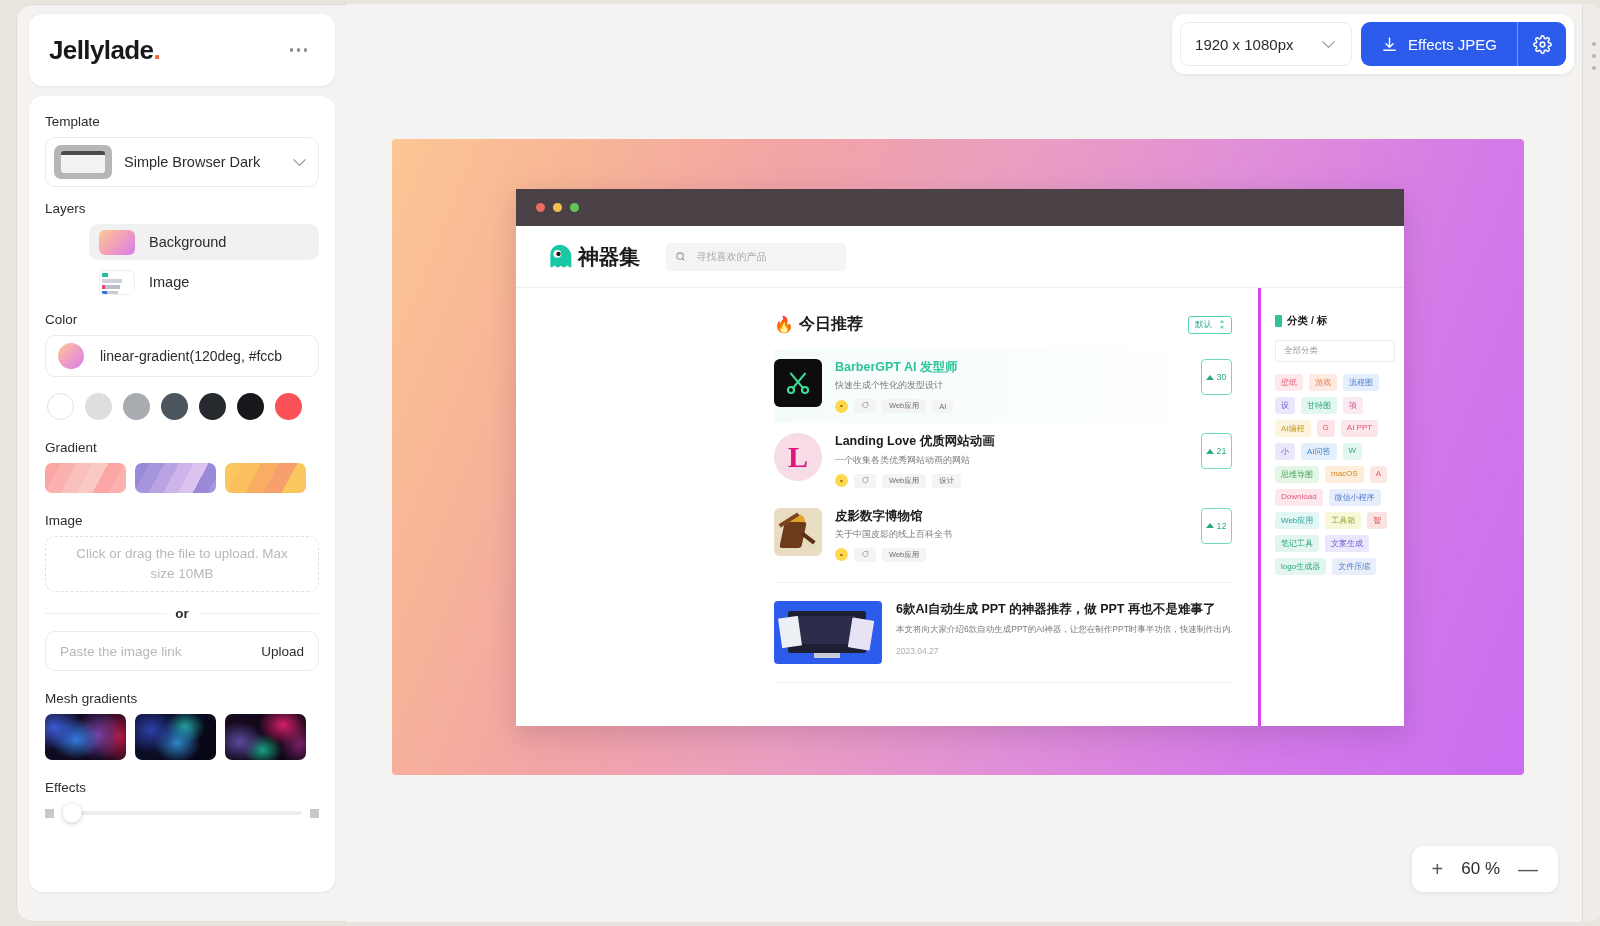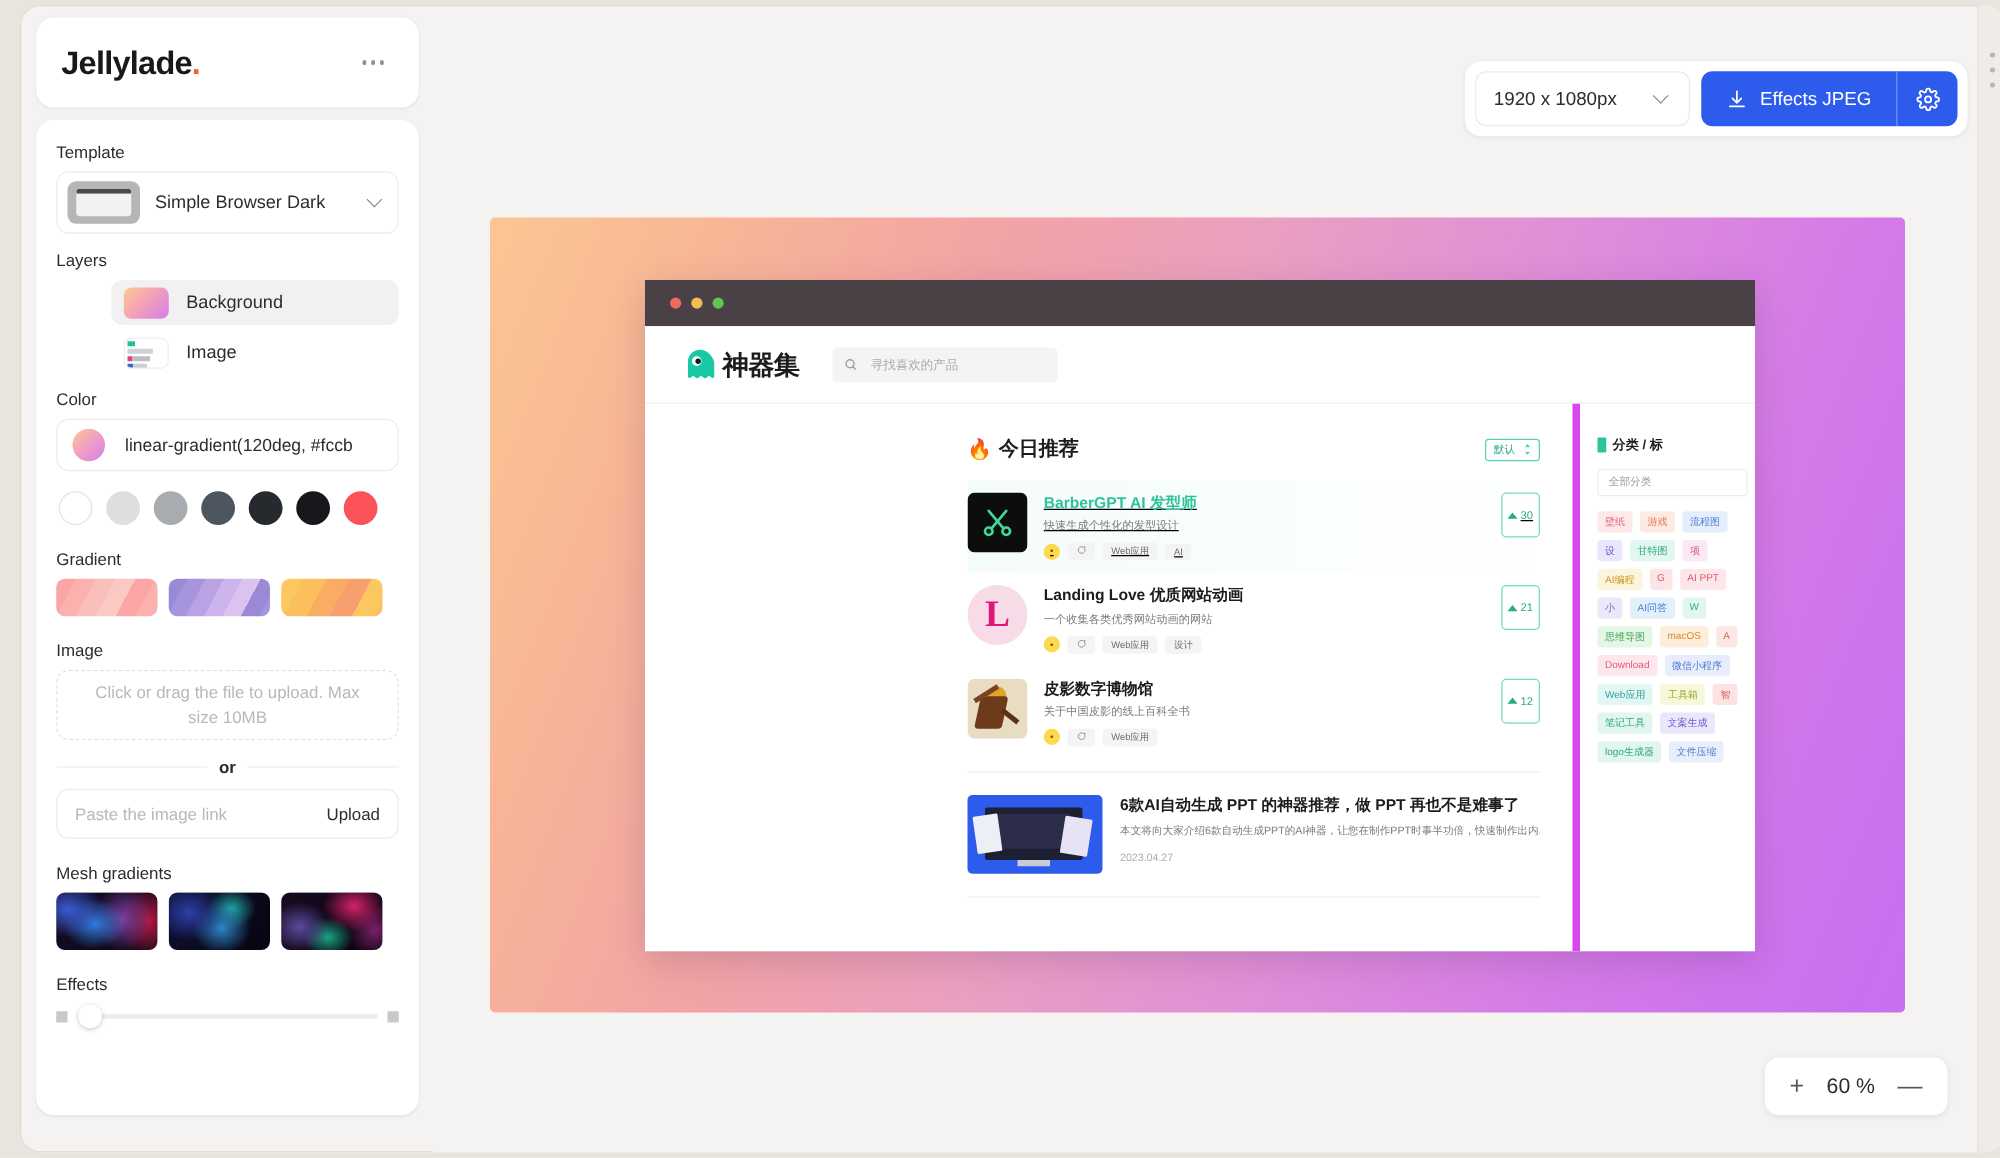--- a/index.html
+++ b/index.html
@@ -39,21 +39,20 @@
     width: 4px; height: 4px; border-radius: 50%;
     background: #b9b4ac;
   }
 
   
   #stage {
     position: absolute;
     left: 330px; top: 0;
     right: 22px; bottom: 0;
     background: #f4f3f1;
-    margin-top: 35px;
   }
 
   
   #sidebar {
     position: absolute;
     left: 13px; top: 10px;
     width: 306px;
     height: 878px;
   }
   .card {
@@ -331,21 +330,20 @@
     padding: 2px 6px; display: flex; align-items: center; gap: 7px;
   }
   #sort-chip span { font-size: 8.5px; color: #2aa98c; }
 
   .prod-row {
     display: flex; align-items: flex-start; gap: 13px;
     padding: 10px 0; position: relative;
   }
   .prod-row.hl {
     background: linear-gradient(90deg,#f4fcfa 0%, #fafefd 58%, #fff 100%);
-    text-decoration: underline;
   }
   .prod-thumb { width: 48px; height: 48px; border-radius: 6px; flex: none; overflow: hidden; }
   .prod-body { flex: 1; min-width: 0; }
   .prod-title { font-size: 12.5px; font-weight: 700; color: #1c1c1c; line-height: 1.3; }
   .prod-title.green { color: #2ec39b; }
   .prod-desc { font-size: 9px; color: #7b7b80; margin-top: 4px; }
   .prod-tags { display: flex; align-items: center; gap: 6px; margin-top: 7px; }
   .tag-pill {
     background: #f4f4f5; border-radius: 3px; padding: 2px 7px;
     font-size: 7.5px; color: #6c6c72;
@@ -370,21 +368,21 @@
   .hdiv { height: 1px; background: #f0f0f0; margin: 10px 0; }
 
   .art-row { display: flex; gap: 14px; padding: 8px 0; }
   .art-thumb { width: 108px; height: 63px; border-radius: 4px; flex: none; overflow: hidden; background: #2d5bec; position: relative; }
   .art-title { font-size: 12.5px; font-weight: 700; color: #1c1c1c; }
   .art-desc { font-size: 8.5px; color: #7b7b80; margin-top: 6px; white-space: nowrap; overflow: hidden; }
   .art-date { font-size: 8.5px; color: #aeaeb3; margin-top: 10px; }
 
   
   #site-side {
-    width: 146px; border-left: 6px solid #d946ef;
+    width: 146px; border-left: 3px solid #d946ef;
     padding: 26px 0 0 14px; overflow: hidden;
   }
   #side-title {
     font-size: 10.5px; font-weight: 700; color: #1c1c1c;
     display: flex; align-items: center; gap: 5px; margin-bottom: 12px;
   }
   #side-title .bar { width: 7px; height: 12px; background: #2ec39b; border-radius: 1px; }
   #side-select {
     width: 120px; height: 22px; border: 1px solid #ececee; border-radius: 3px;
     display: flex; align-items: center; padding: 0 8px; margin-bottom: 12px;

